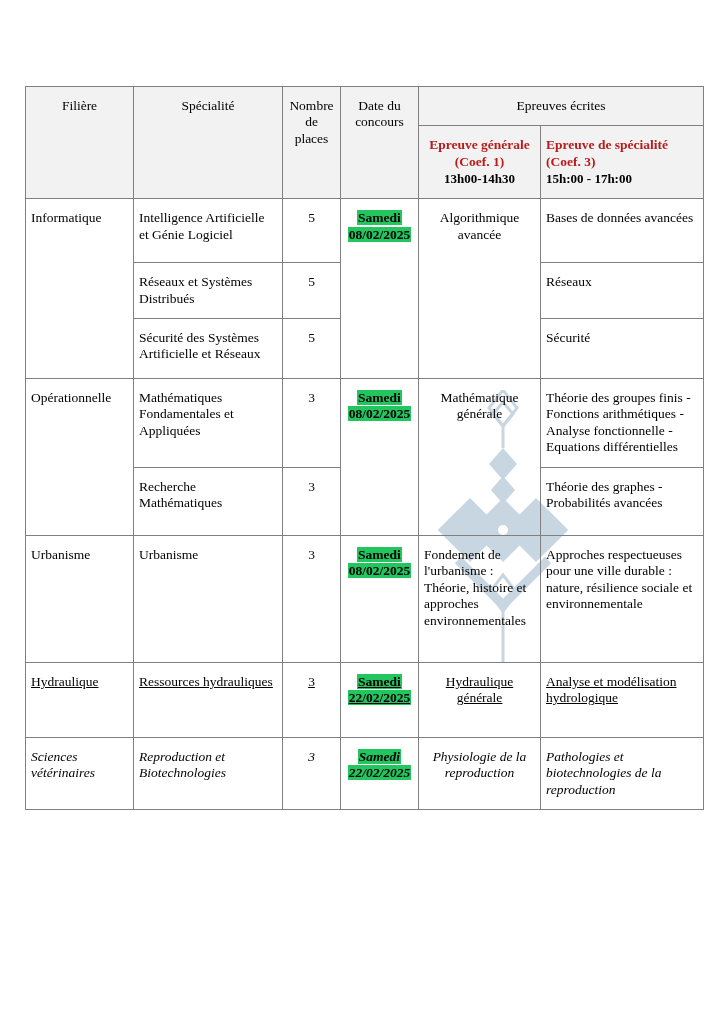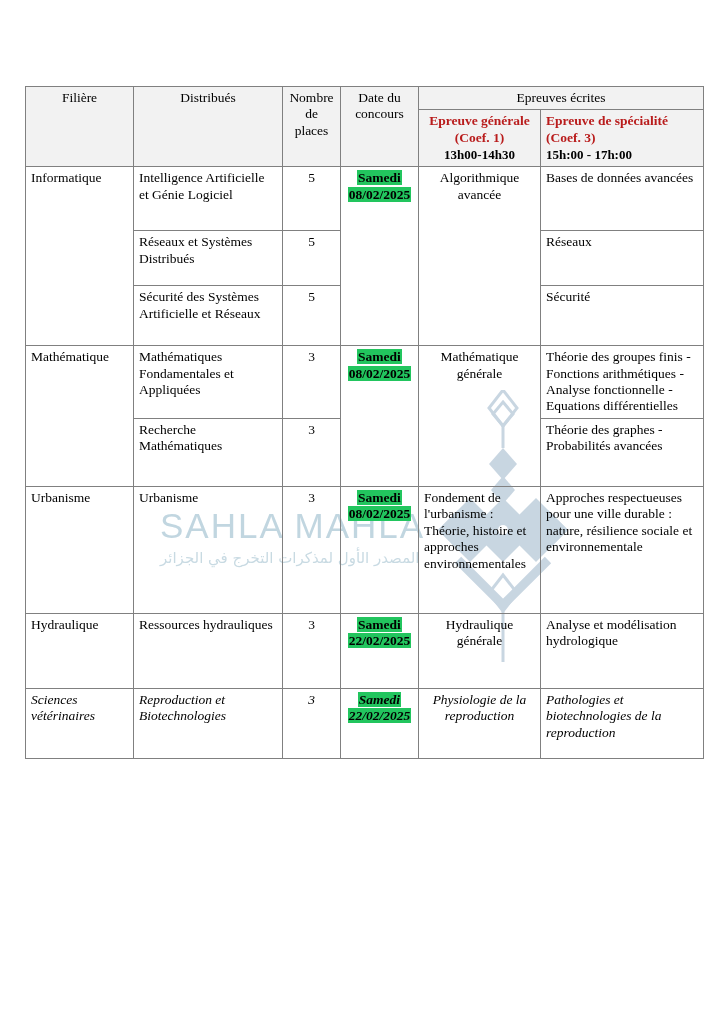--- a/index.html
+++ b/index.html
@@ -77,21 +77,21 @@
     width: 678px;
     z-index: 10;
   }
   table.grid {
     border-collapse: collapse;
     table-layout: fixed;
     width: 678px;
   }
   table.grid td, table.grid th {
     border: 1px solid #808080;
-    padding: 3px 5px;
+    padding: 11px 5px;
     vertical-align: top;
     font-size: 13.5px;
     line-height: 1.22;
     font-weight: normal;
   }
   .c1 { width: 108px; }
   .c2 { width: 149px; }
   .c3 { width: 58px; }
   .c4 { width: 78px; }
   .c5 { width: 122px; }
@@ -216,40 +216,36 @@
         <polygon points="150,140 118,172 98,152 130,120"></polygon>
       </g>
       <g fill="none" stroke="#a8bdd0" stroke-width="9">
         <polyline points="40,170 85,215 130,170"></polyline>
       </g>
       <g fill="none" stroke="#a8bdd0" stroke-width="3">
         <polygon points="85,185 99,203 85,221 71,203"></polygon>
       </g>
       <line x1="85" y1="221" x2="85" y2="272" stroke="#a8bdd0" stroke-width="3"></line>
     </svg>
-    <div class="wm-text-wrap">
-      <div class="wm-title">SAHLA MAHLA</div>
-      <div class="wm-sub">المصدر الأول لمذكرات التخرج في الجزائر</div>
-    </div>
   </div>
 
   <div id="tbl-wrap">
     <table class="grid">
       <colgroup>
         <col class="c1">
           <col class="c2">
           <col class="c3">
           <col class="c4">
           <col class="c5">
           <col class="c6">
       </colgroup>
       <thead>
         <tr>
           <td class="hd-main" rowspan="2">Filière</td>
-          <td class="hd-main" rowspan="2">Distribués</td>
+          <td class="hd-main" rowspan="2">Spécialité</td>
           <td class="hd-main" rowspan="2">Nombre de places</td>
           <td class="hd-main" rowspan="2">Date du concours</td>
           <td class="hd-span" colspan="2">Epreuves écrites</td>
         </tr>
         <tr>
           <td class="hd-sub-center">
             <div class="hd-red">Epreuve générale (Coef. 1)</div>
             <div class="hd-time">13h00-14h30</div>
           </td>
           <td class="hd-sub-left">
@@ -274,21 +270,21 @@
             <td class="spec">Réseaux et Systèmes Distribués</td>
             <td class="places">5</td>
             <td class="epr-spec">Réseaux</td>
           </tr>
           <tr style="height: 60px;">
             <td class="spec">Sécurité des Systèmes Artificielle et Réseaux</td>
             <td class="places">5</td>
             <td class="epr-spec">Sécurité</td>
           </tr>
           <tr style="height: 72px;">
-            <td class="filiere" rowspan="2">Mathématique</td>
+            <td class="filiere" rowspan="2">Opérationnelle</td>
             <td class="spec">Mathématiques Fondamentales et Appliquées</td>
             <td class="places">3</td>
             <td class="datecell" rowspan="2">
               <div><span class="hl">Samedi</span></div>
               <div><span class="hl">08/02/2025</span></div>
             </td>
             <td class="epr-gen" rowspan="2">Mathématique générale</td>
             <td class="epr-spec">Théorie des groupes finis - Fonctions arithmétiques - Analyse fonctionnelle - Equations différentielles</td>
           </tr>
           <tr style="height: 68px;">
@@ -300,21 +296,21 @@
             <td class="filiere" rowspan="1">Urbanisme</td>
             <td class="spec-mid">Urbanisme</td>
             <td class="places">3</td>
             <td class="datecell" rowspan="1">
               <div><span class="hl">Samedi</span></div>
               <div><span class="hl">08/02/2025</span></div>
             </td>
             <td class="epr-gen-top" rowspan="1">Fondement de l'urbanisme : Théorie, histoire et approches environnementales</td>
             <td class="epr-spec">Approches respectueuses pour une ville durable : nature, résilience sociale et environnementale</td>
           </tr>
-          <tr style="height: 75px;">
+          <tr style="height: 75px; text-decoration: underline;">
             <td class="filiere" rowspan="1">Hydraulique</td>
             <td class="spec-mid">Ressources hydrauliques</td>
             <td class="places">3</td>
             <td class="datecell" rowspan="1">
               <div><span class="hl">Samedi</span></div>
               <div><span class="hl">22/02/2025</span></div>
             </td>
             <td class="epr-gen" rowspan="1">Hydraulique générale</td>
             <td class="epr-spec-mid">Analyse et modélisation hydrologique</td>
           </tr>

